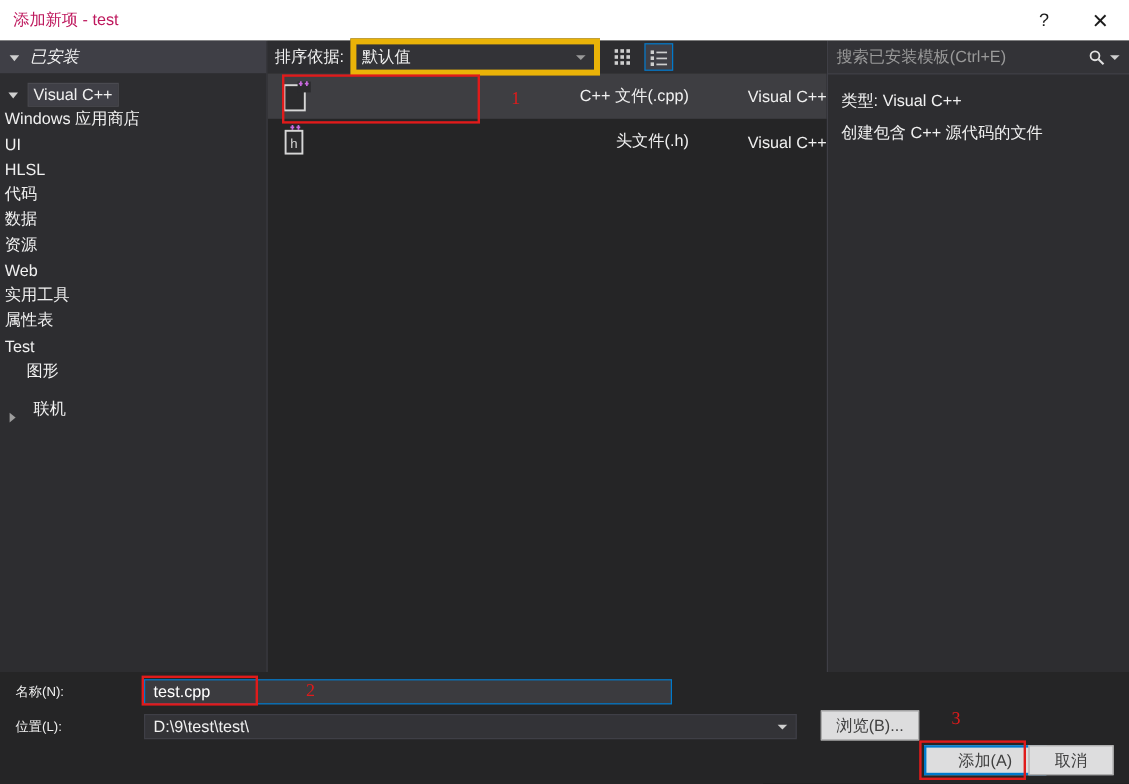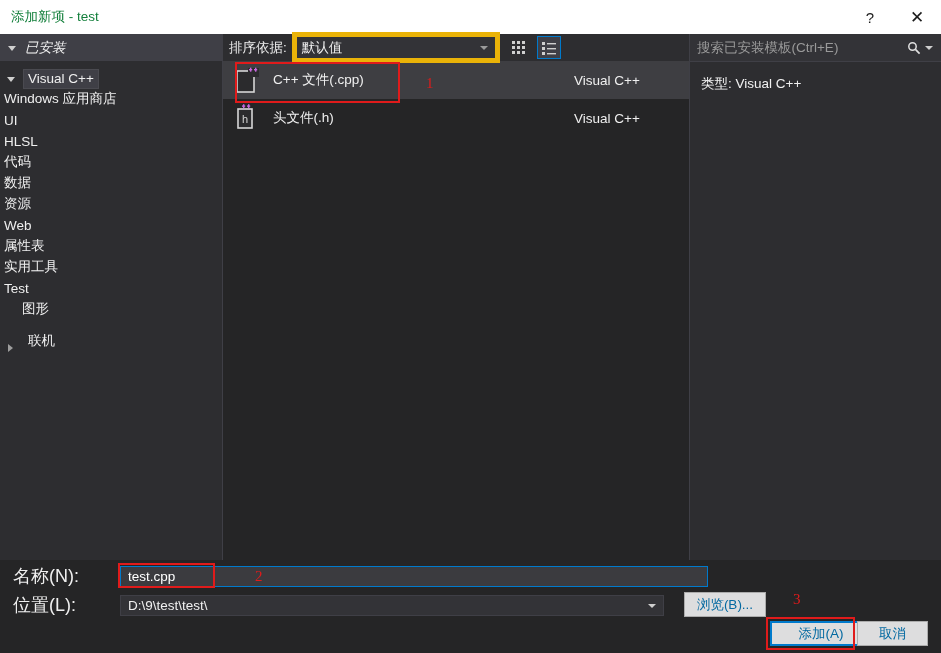--- a/index.html
+++ b/index.html
@@ -25,21 +25,21 @@
     height: 34px;
     background: #ffffff;
     color: #1e1e1e;
     display: flex;
     align-items: center;
     flex: none;
   }
   .titlebar-text {
     font-size: 13.5px;
     padding-left: 11px;
-    color: #15803d;
+    color: #be185d;
     white-space: nowrap;
   }
   .titlebar-spacer { flex: 1 1 auto; }
   .title-btn {
     width: 46px; height: 34px;
     display: flex; align-items: center; justify-content: center;
     color: #1b1b1b;
     font-size: 15px;
   }
   .title-btn.close { font-size: 17px; width: 48px; }
@@ -103,20 +103,21 @@
   .tree-node.level1 { padding-left: 6px; }
   .tree-node.group { padding-left: 18px; }
 
   
   .center-pane {
     width: 466px; flex: none;
     display: flex; flex-direction: column;
     background: #252526;
     border-left: 1px solid #3f3f46;
     border-right: 1px solid #3f3f46;
+    text-align: right;
   }
   .sortbar {
     height: 27px; flex: none;
     background: #2d2d30;
     display: flex; align-items: center;
     padding-left: 6px;
   }
   .sort-label { font-size: 13.5px; color: #f0f0f0; margin-right: 5px; white-space: nowrap; }
   .sort-combo {
     width: 193px; height: 21px;
@@ -198,26 +199,26 @@
     background: #252526;
     position: relative;
   }
   .form-row {
     position: absolute;
     display: flex; align-items: center;
     height: 22px;
   }
   .form-label {
     width: 120px; flex: none;
-    font-size: 18px; color: #f0f0f0;
+    font-size: 11px; color: #f0f0f0;
     padding-left: 13px;
     box-sizing: border-box;
   }
   .name-input {
-    width: 588px; height: 21px;
+    width: 440px; height: 21px;
     background: #3b3b3f;
     border: 1px solid #007acc;
     box-sizing: border-box;
     display: flex; align-items: center;
     font-size: 13.5px; color: #ffffff;
     padding-left: 7px;
   }
   .loc-combo {
     width: 544px; height: 21px;
     background: #333337;
@@ -230,21 +231,21 @@
   }
   .loc-combo .caret {
     position: absolute; right: 7px; top: 8px;
     width: 0; height: 0;
     border-left: 4px solid transparent;
     border-right: 4px solid transparent;
     border-top: 4px solid #cfcfcf;
   }
   .btn {
     background: #ddddde;
-    color: #0369a1;
+    color: #404040;
     border: 1px solid #acacac;
     font-size: 13.5px;
     font-family: "Liberation Sans", sans-serif;
     height: 25px;
     display: flex; align-items: center; justify-content: center;
     box-sizing: border-box;
     white-space: nowrap;
   }
   .btn.focused { border: 2px solid #007acc; }
   .btn-browse { position: absolute; left: 684px; top: 592px; width: 82px; }
@@ -309,24 +310,24 @@
         <div class="tree-node child">
           <span class="label-box">数据</span>
         </div>
         <div class="tree-node child">
           <span class="label-box">资源</span>
         </div>
         <div class="tree-node child">
           <span class="label-box">Web</span>
         </div>
         <div class="tree-node child">
+          <span class="label-box">实用工具</span>
+        </div>
+        <div class="tree-node child">
           <span class="label-box">属性表</span>
-        </div>
-        <div class="tree-node child">
-          <span class="label-box">实用工具</span>
         </div>
         <div class="tree-node child">
           <span class="label-box">Test</span>
         </div>
 
         <div class="tree-node group">
           <span class="label-box">图形</span>
         </div>
 
         <div class="tree-node level1" style="margin-top:11px;align-items:flex-end;">
@@ -425,20 +426,21 @@
             <line x1="8.4" y1="8.4" x2="12.6" y2="12.6" stroke="#e0e0e0" stroke-width="1.7"></line>
           </svg>
           <span class="search-caret"></span>
         </div>
       </div>
       <div class="details">
         <div class="detail-type">
           <b>类型:</b>
           <span>Visual C++</span>
         </div>
+        <div class="detail-desc">创建包含 C++ 源代码的文件</div>
       </div>
     </div>
 
   </div>
 
   <div class="bottom">
     <div class="form-row" style="left:0; top:5px;">
       <div class="form-label">名称(N):</div>
       <div class="name-input">test.cpp</div>
     </div>

